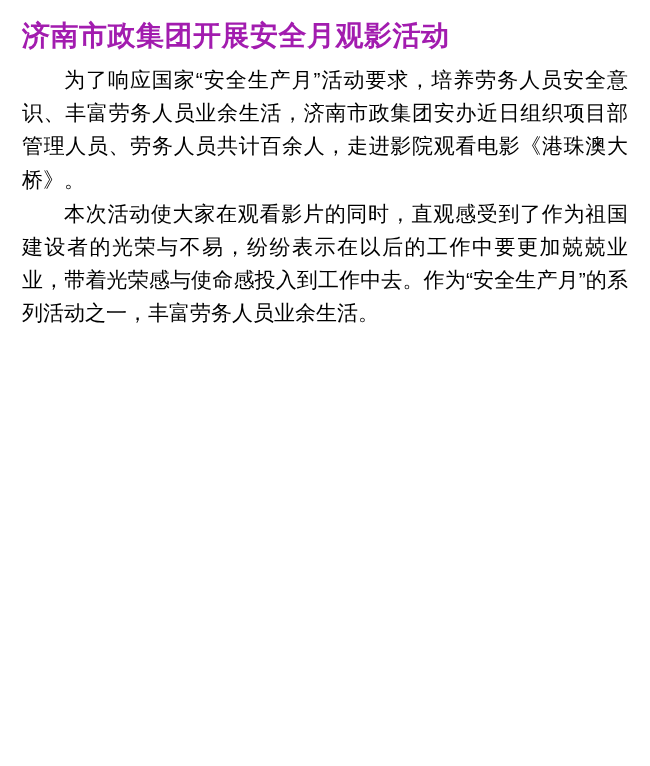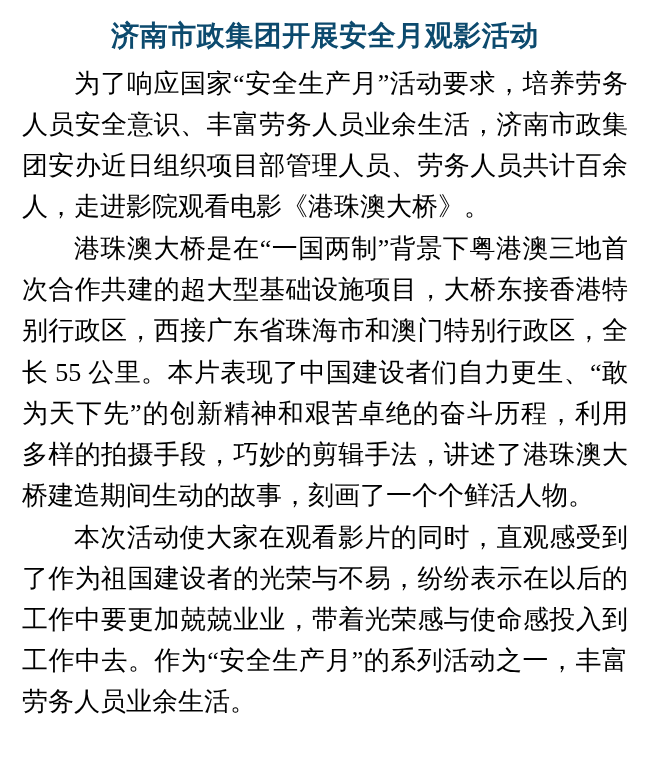--- a/index.html
+++ b/index.html
@@ -19,28 +19,28 @@
     height: 766px;
     box-sizing: border-box;
     padding: 14px 22px 0 22px;
     position: relative;
   }
   .doc-title {
     font-family: "DejaVu Sans", "Liberation Sans", sans-serif;
     font-weight: bold;
     font-size: 28px;
     line-height: 1.25;
-    text-align: center;
+    text-align: left;
     letter-spacing: 0.5px;
     margin: 4px 0 10px 0;
-    color: #0c4a6e;
+    color: #a21caf;
   }
   .body-text {
-    font-family: Liberation Serif, serif;
-    font-size: 26px;
+    font-family: Liberation Sans, sans-serif;
+    font-size: 21px;
     line-height: 1.58;
     text-align: justify;
     text-justify: inter-character;
     margin: 0;
     letter-spacing: 0px;
   }
   .para {
     margin: 0 0 1px 0;
     text-indent: 2em;
   }
@@ -50,17 +50,16 @@
 </style>
 </head>
 <body>
 
 <div class="page">
 
   <h1 class="doc-title">济南市政集团开展安全月观影活动</h1>
 
   <div class="body-text">
     <p class="para">为了响应国家“安全生产月”活动要求，培养劳务人员安全意识、丰富劳务人员业余生活，济南市政集团安办近日组织项目部管理人员、劳务人员共计百余人，走进影院观看电影《港珠澳大桥》。</p>
-    <p class="para">港珠澳大桥是在“一国两制”背景下粤港澳三地首次合作共建的超大型基础设施项目，大桥东接香港特别行政区，西接广东省珠海市和澳门特别行政区，全长 55 公里。本片表现了中国建设者们自力更生、“敢为天下先”的创新精神和艰苦卓绝的奋斗历程，利用多样的拍摄手段，巧妙的剪辑手法，讲述了港珠澳大桥建造期间生动的故事，刻画了一个个鲜活人物。</p>
     <p class="para">本次活动使大家在观看影片的同时，直观感受到了作为祖国建设者的光荣与不易，纷纷表示在以后的工作中要更加兢兢业业，带着光荣感与使命感投入到工作中去。作为“安全生产月”的系列活动之一，丰富劳务人员业余生活。</p>
   </div>
 
 </div>
 
 </body></html>

